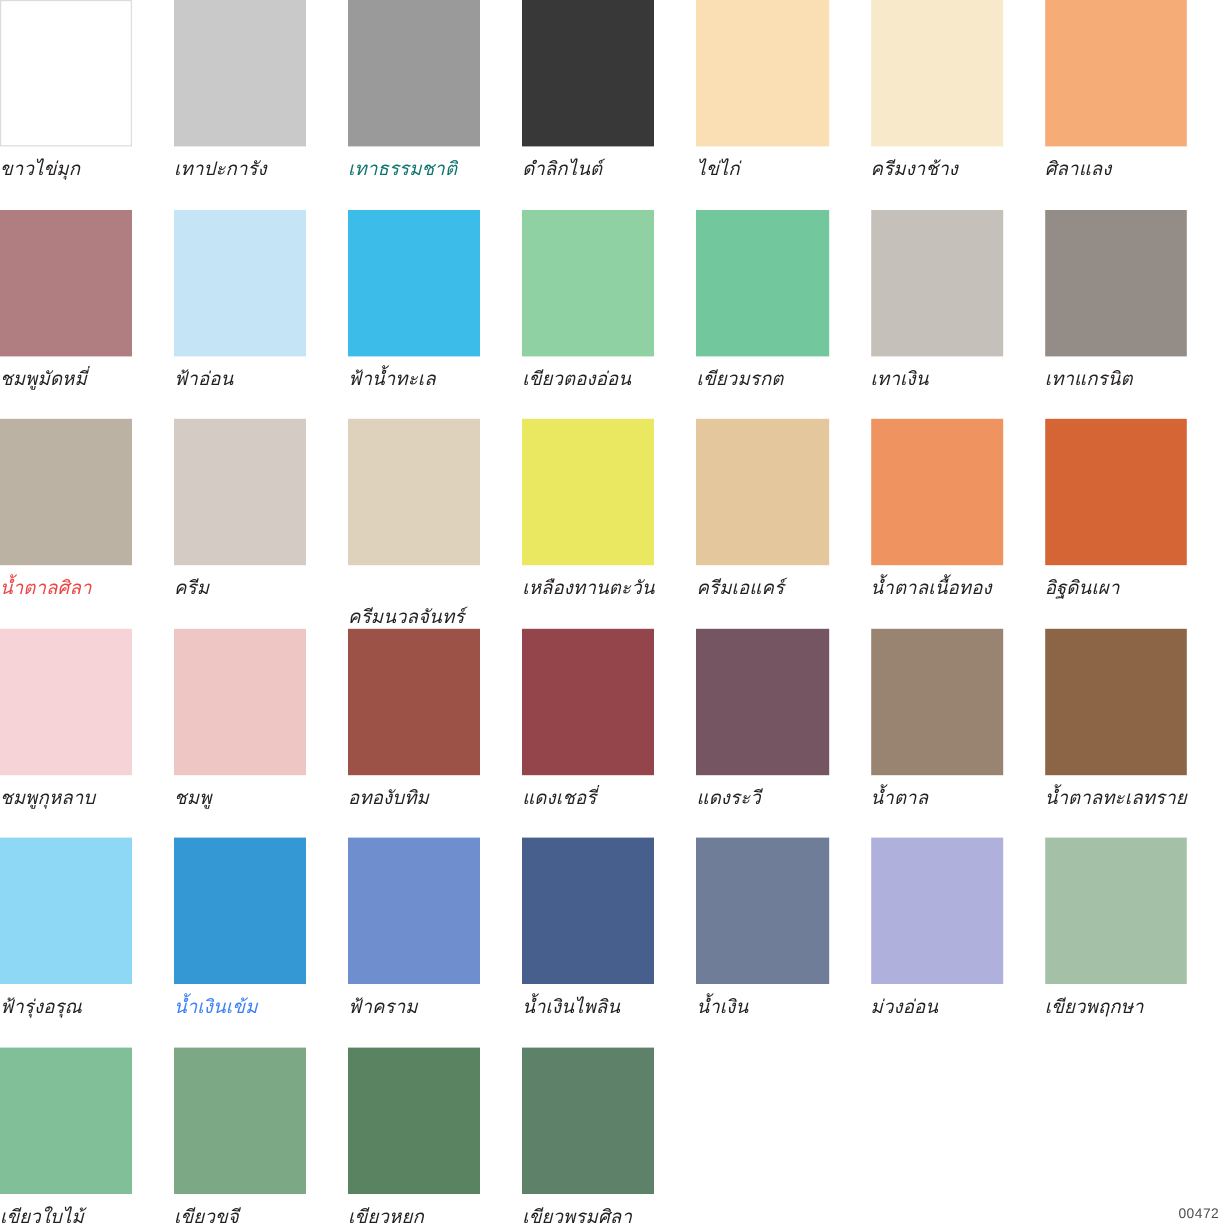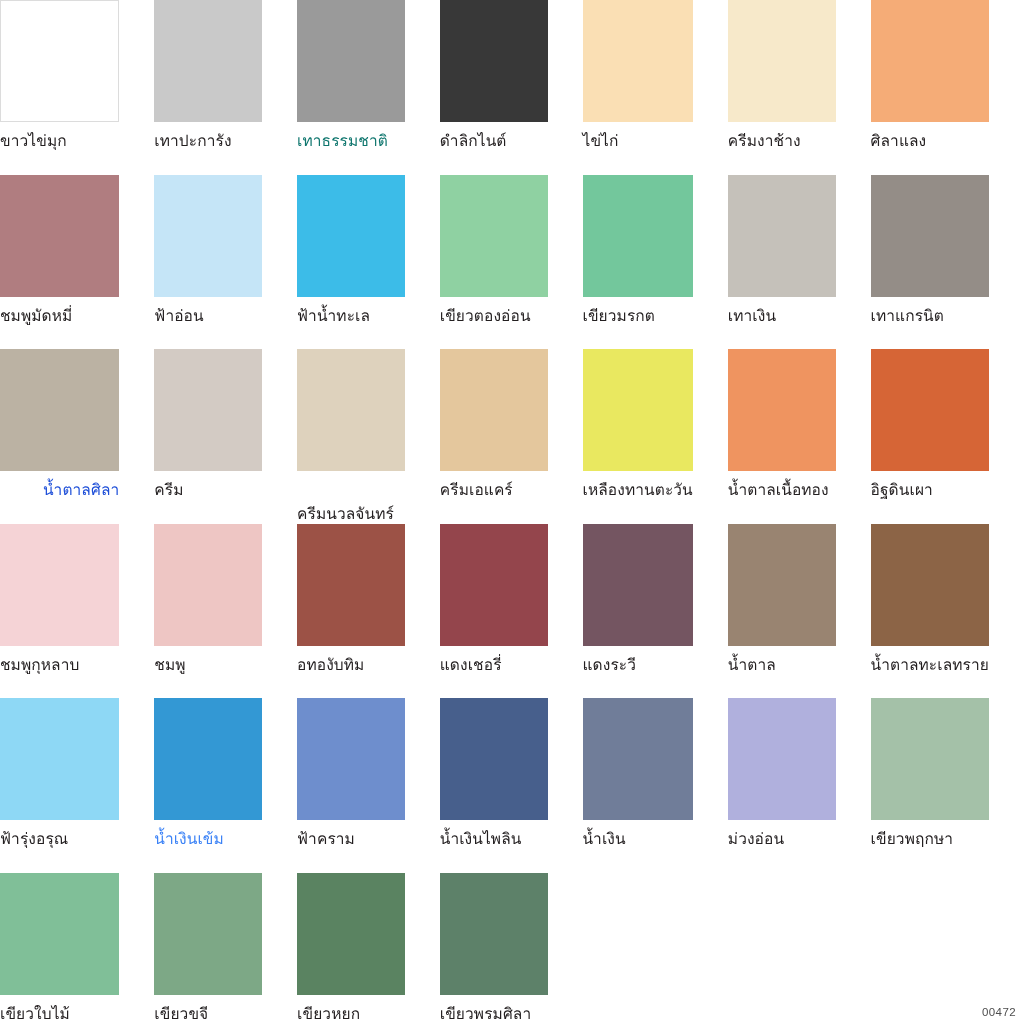--- a/index.html
+++ b/index.html
@@ -43,20 +43,21 @@
   }
 
   .swatch-label {
     display: block;
     font-size: 15.5px;
     line-height: 18px;
     color: #231f20;
     padding-top: 10px;
     letter-spacing: 0.1px;
     white-space: nowrap;
+    font-style: italic;
   }
 
   #sheet-code {
     position: absolute;
     right: 8px;
     bottom: 6px;
     font-size: 11.5px;
     color: #4d4d4d;
     font-family: "Liberation Sans", sans-serif;
     letter-spacing: 0.4px;
@@ -117,39 +118,39 @@
     <div class="swatch-cell">
       <div class="swatch-chip" style="background-color: rgb(197, 193, 186);"></div>
       <span class="swatch-label" style="color: rgb(35, 31, 32);">เทาเงิน</span>
     </div>
     <div class="swatch-cell">
       <div class="swatch-chip" style="background-color: rgb(148, 141, 135);"></div>
       <span class="swatch-label" style="color: rgb(35, 31, 32);">เทาแกรนิต</span>
     </div>
     <div class="swatch-cell">
       <div class="swatch-chip" style="background-color: rgb(187, 178, 163);"></div>
-      <span class="swatch-label" style="color: #1d4ed8; padding-left: 43px;">น้ำตาลศิลา</span>
+      <span class="swatch-label" style="color: #ef4444;">น้ำตาลศิลา</span>
     </div>
     <div class="swatch-cell">
       <div class="swatch-chip" style="background-color: rgb(211, 203, 196);"></div>
       <span class="swatch-label" style="color: rgb(35, 31, 32);">ครีม</span>
     </div>
     <div class="swatch-cell">
       <div class="swatch-chip" style="background-color: rgb(222, 210, 189);"></div>
       <span class="swatch-label" style="color: rgb(35, 31, 32); margin-top: 24px;">ครีมนวลจันทร์</span>
     </div>
     <div class="swatch-cell">
+      <div class="swatch-chip" style="background-color: rgb(233, 232, 96);"></div>
+      <span class="swatch-label" style="color: rgb(35, 31, 32);">เหลืองทานตะวัน</span>
+    </div>
+    <div class="swatch-cell">
       <div class="swatch-chip" style="background-color: rgb(228, 199, 157);"></div>
       <span class="swatch-label" style="color: rgb(35, 31, 32);">ครีมเอแคร์</span>
     </div>
     <div class="swatch-cell">
-      <div class="swatch-chip" style="background-color: rgb(233, 232, 96);"></div>
-      <span class="swatch-label" style="color: rgb(35, 31, 32);">เหลืองทานตะวัน</span>
-    </div>
-    <div class="swatch-cell">
       <div class="swatch-chip" style="background-color: rgb(239, 148, 96);"></div>
       <span class="swatch-label" style="color: rgb(35, 31, 32);">น้ำตาลเนื้อทอง</span>
     </div>
     <div class="swatch-cell">
       <div class="swatch-chip" style="background-color: rgb(214, 101, 54);"></div>
       <span class="swatch-label" style="color: rgb(35, 31, 32);">อิฐดินเผา</span>
     </div>
     <div class="swatch-cell">
       <div class="swatch-chip" style="background-color: rgb(245, 211, 214);"></div>
       <span class="swatch-label" style="color: rgb(35, 31, 32);">ชมพูกุหลาบ</span>

